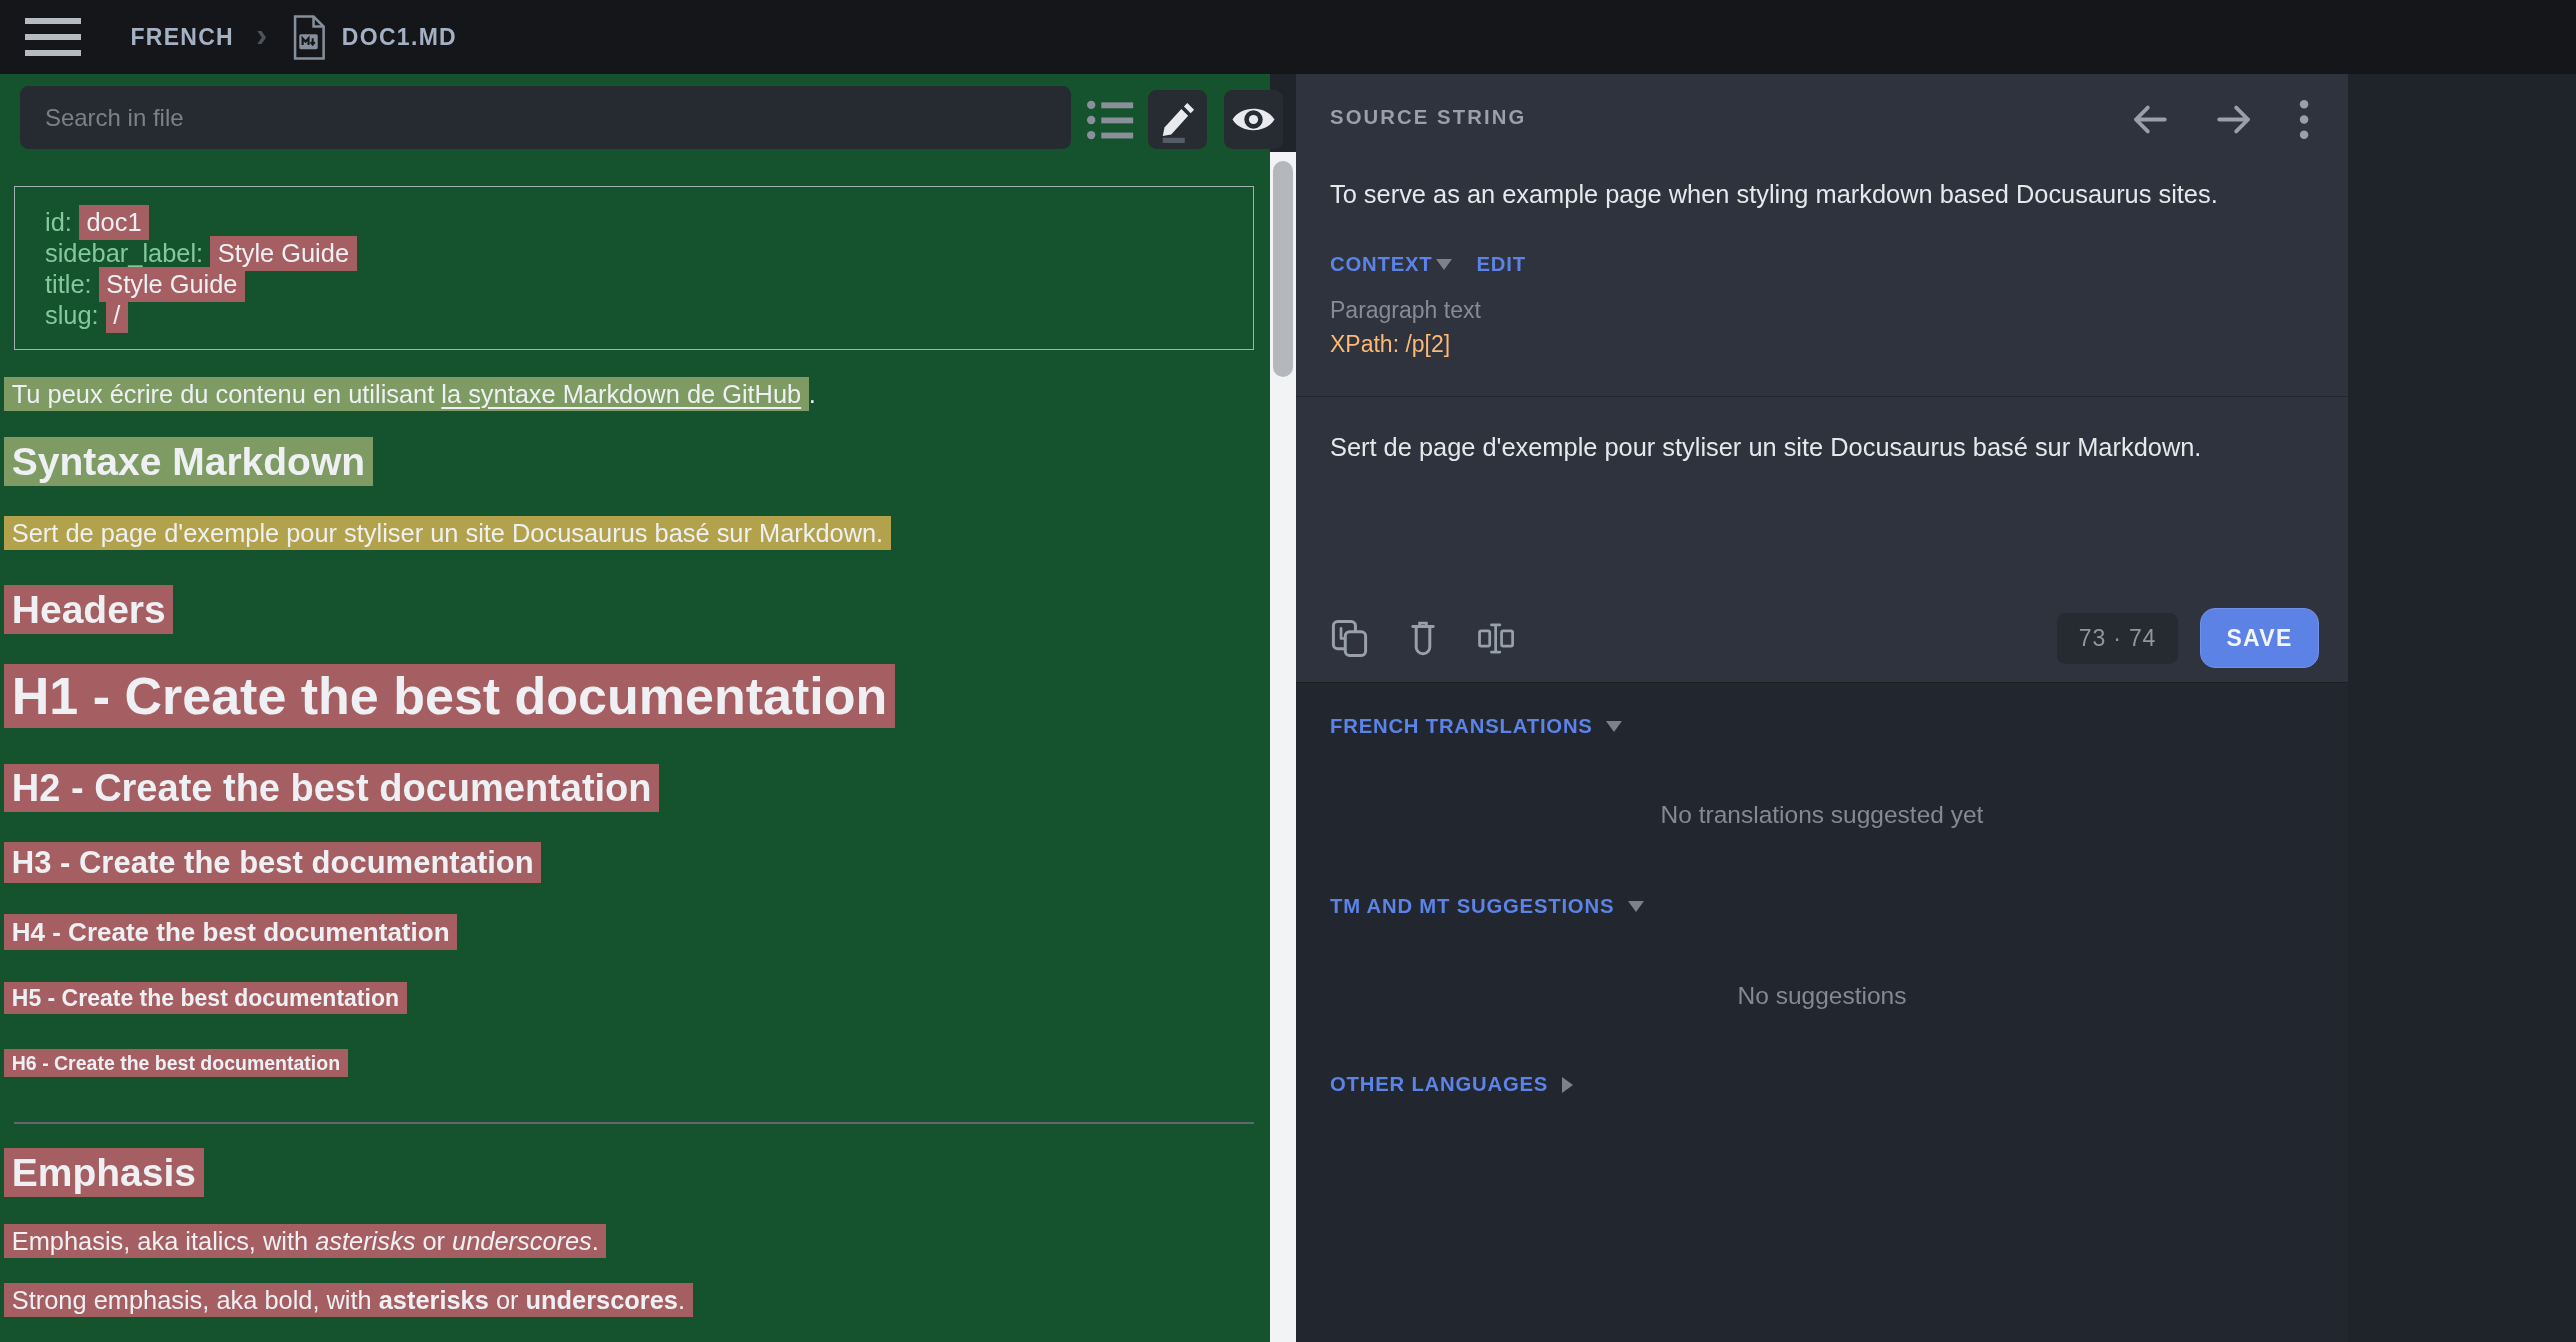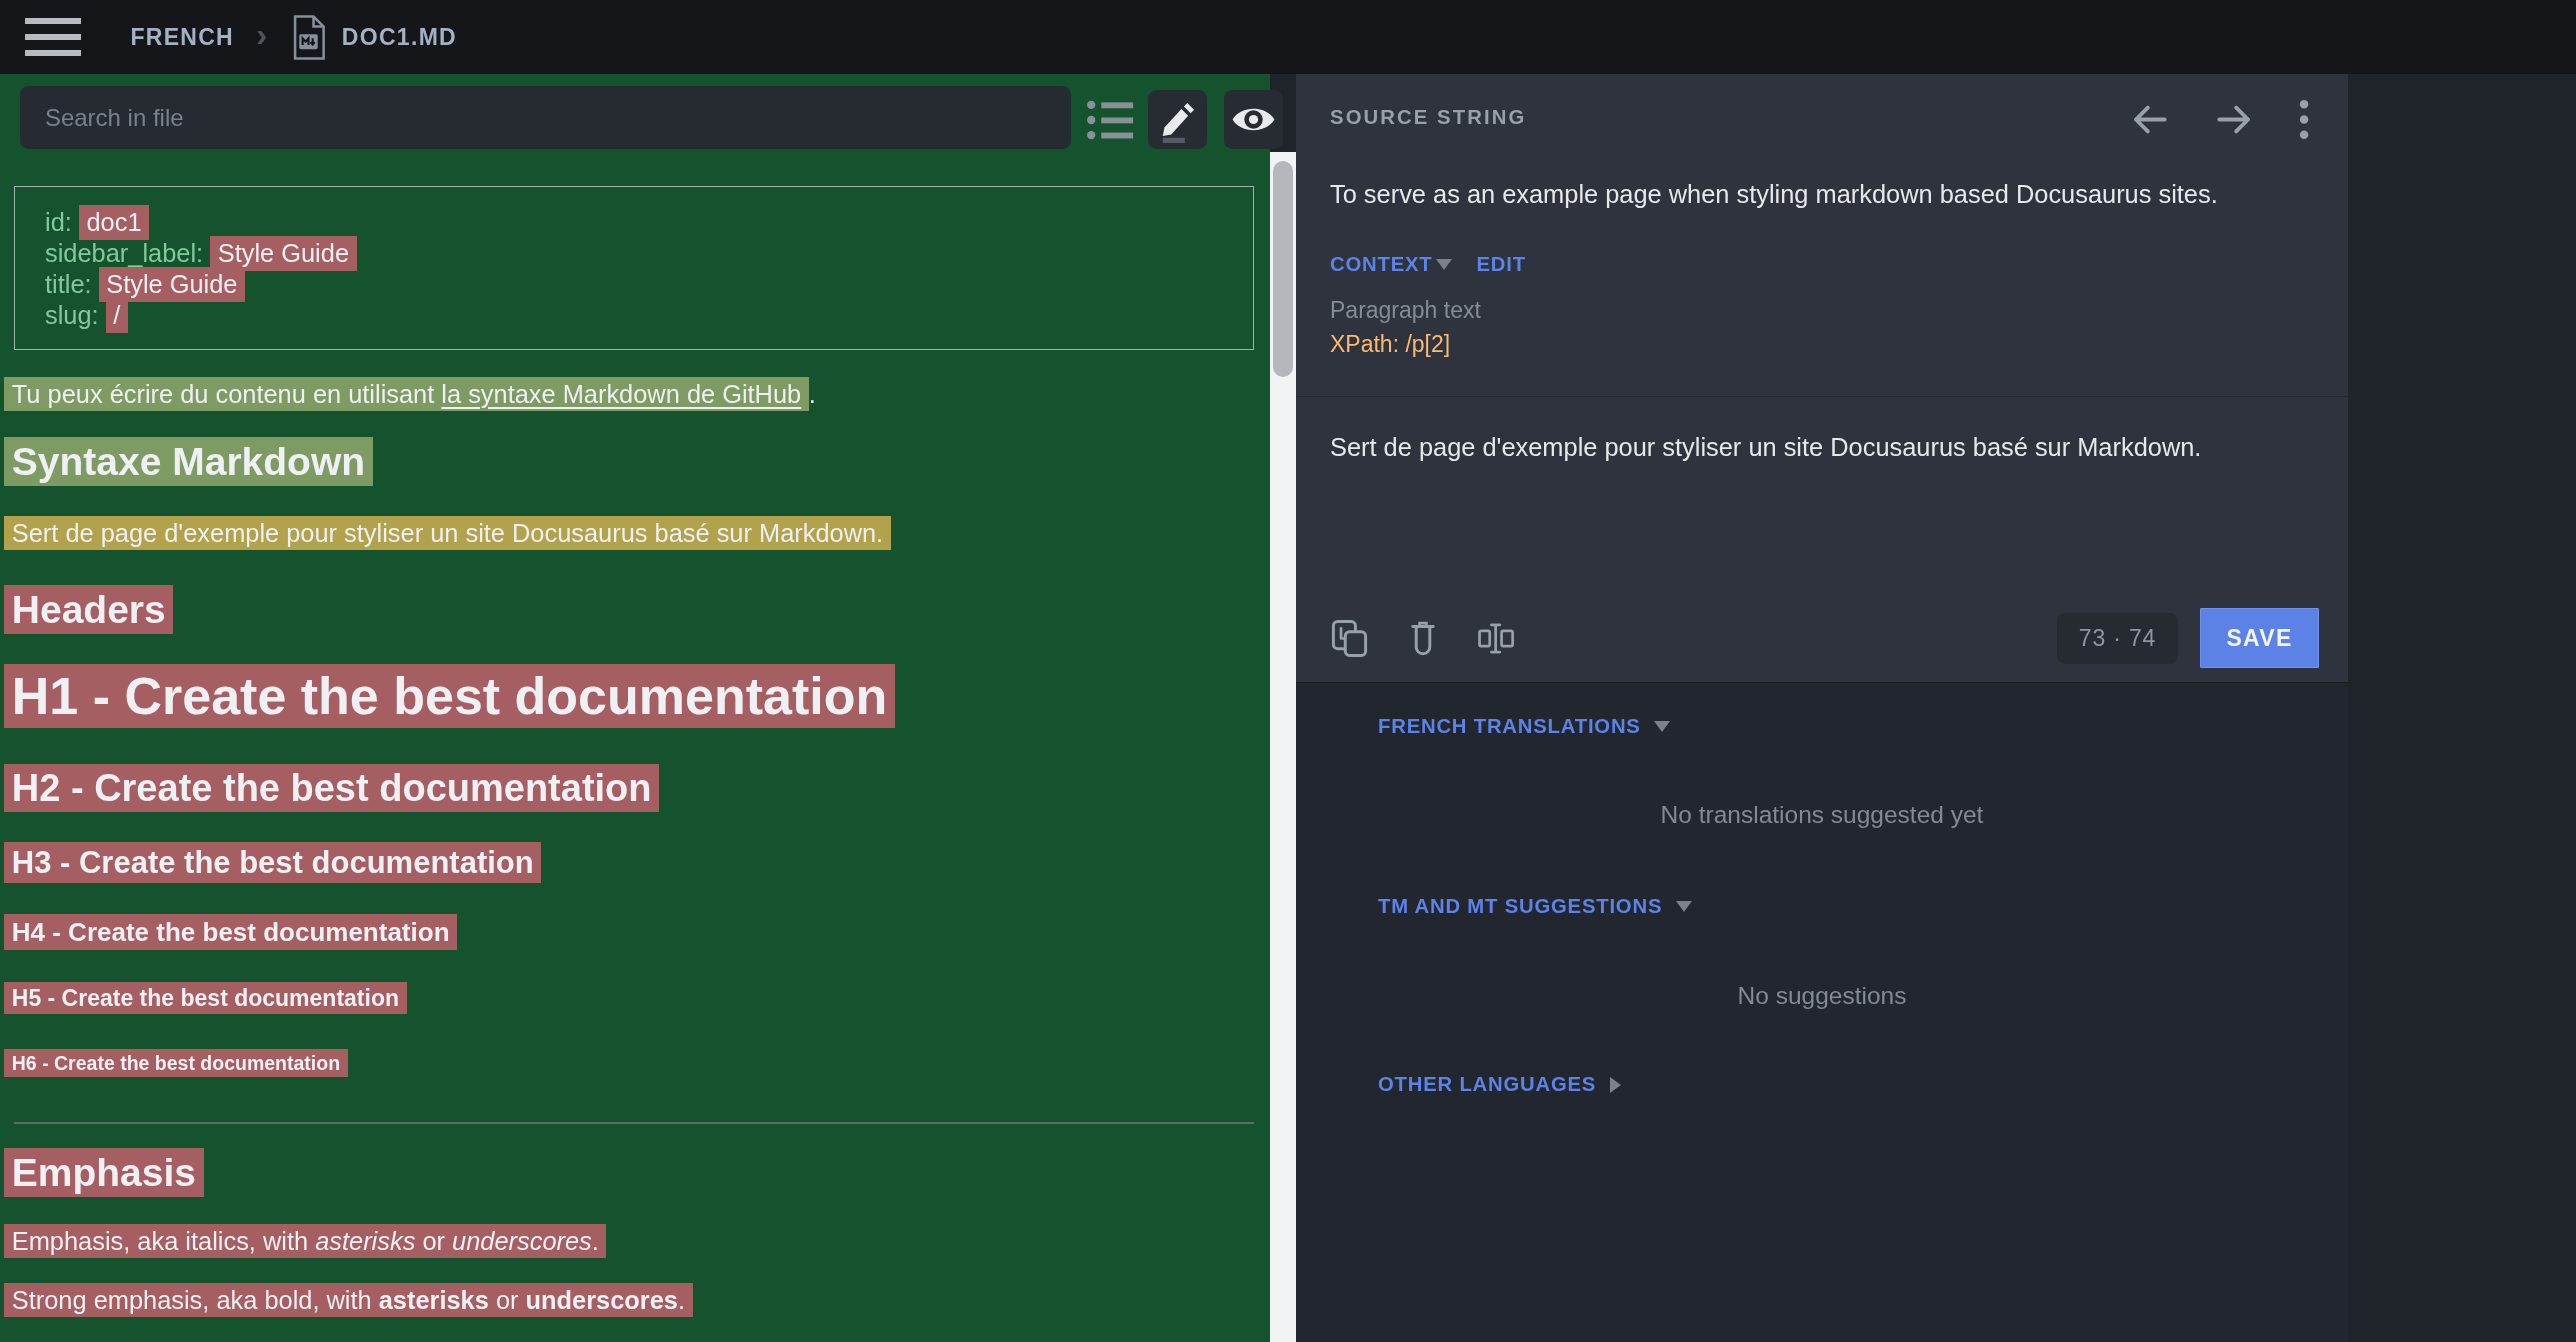--- a/index.html
+++ b/index.html
@@ -106,30 +106,30 @@
   .rp-toolbar {
     position:absolute; top:530px; left:34px; right:29px; height:68px;
     display:flex; align-items:center;
   }
   .rp-toolbar .icon-btn { margin-right:37px; }
   .counter-badge {
     margin-left:auto; background:#262a31; border-radius:8.5px; padding:12px 22px;
     color:#8f96a0; font-size:23px; letter-spacing:0.8px;
   }
   .save-btn {
-    margin-left:22px; background:#5b82e4; border:1.7px solid #7292ea; border-radius:1px;
+    margin-left:22px; background:#5b82e4; border:1.7px solid #7292ea; border-radius:15px;
     color:#f2f5fa; font-size:23px; font-weight:bold; letter-spacing:1.3px;
     padding:15.2px 25.4px; cursor:pointer; font-family:"Liberation Sans", sans-serif;
   }
 
   .rp-bottom {
     position:absolute; top:608px; left:0; width:100%; height:661px;
     background:#22262e; border-top:1.7px solid #1a1d23;
   }
-  .sec-head { position:absolute; left:34px; display:flex; align-items:center; gap:13.5px;margin-left:48px; }
+  .sec-head { position:absolute; left:34px; display:flex; align-items:center; gap:13.5px; }
   .sec-translations { top:32px; }
   .sec-suggestions { top:212px; }
   .sec-other { top:390px; }
   .empty-text { position:absolute; left:0; width:100%; text-align:center; color:#838a94; font-size:24.5px; }
   .empty1 { top:118px; }
   .empty2 { top:299px; }
 
   svg { display:block; }
 </style>
 </head>

